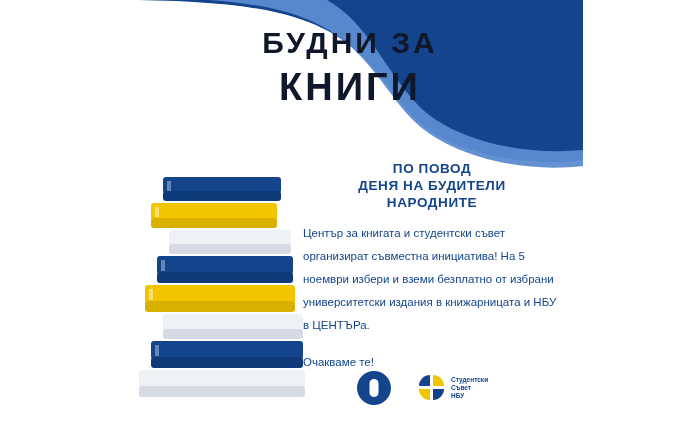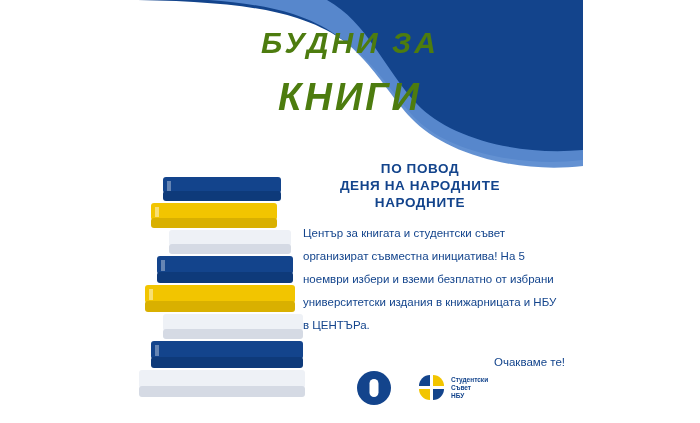--- a/index.html
+++ b/index.html
@@ -36,41 +36,40 @@
     top: 0;
     width: 100%;
     height: 100%;
   }
   .title-block {
     position: absolute;
     left: 0;
     top: 26px;
     width: 100%;
     text-align: center;
-    color: #4d7c0f;
+    color: #0f172a;
     letter-spacing: 1px;
     z-index: 5;
-    font-style: italic;
   }
   .title-line1 {
     font-size: 30px;
     font-weight: bold;
     line-height: 34px;
     letter-spacing: 3px;
   }
   .title-line2 {
     font-size: 38px;
     font-weight: bold;
     line-height: 42px;
     letter-spacing: 3px;
-    margin-top: 16px;
+    margin-top: 6px;
   }
   .subtitle-block {
     position: absolute;
-    left: 168px;
+    left: 180px;
     top: 160px;
     width: 270px;
     text-align: center;
     color: #13448c;
     font-weight: bold;
     font-size: 13.5px;
     line-height: 17px;
     letter-spacing: 0.6px;
     z-index: 6;
   }
@@ -82,21 +81,20 @@
     color: #13448c;
     font-size: 11.5px;
     line-height: 23px;
     z-index: 6;
   }
   .body-block p {
     margin: 0 0 14px 0;
   }
   .body-block p:last-child {
     margin-bottom: 0;
-    text-align: right;
   }
   .logos {
     position: absolute;
     left: 240px;
     bottom: 18px;
     display: flex;
     align-items: center;
     gap: 28px;
     z-index: 6;
   }
@@ -221,21 +219,21 @@
 
       <rect x="50" y="18" width="4" height="10" fill="#ffffff" opacity="0.35"></rect>
       <rect x="38" y="44" width="4" height="10" fill="#ffffff" opacity="0.45"></rect>
       <rect x="44" y="97" width="4" height="11" fill="#ffffff" opacity="0.35"></rect>
       <rect x="32" y="126" width="4" height="11" fill="#ffffff" opacity="0.45"></rect>
       <rect x="38" y="182" width="4" height="11" fill="#ffffff" opacity="0.35"></rect>
     </svg>
 
     <div class="subtitle-block">
       <div>ПО ПОВОД</div>
-      <div>ДЕНЯ НА НАРОДНИТЕ</div>
+      <div>ДЕНЯ НА БУДИТЕЛИ</div>
       <div>НАРОДНИТЕ</div>
     </div>
 
     <div class="body-block">
       <p>Център за книгата и студентски съвет организират съвместна инициатива! На 5 ноември избери и вземи безплатно от избрани университетски издания в книжарницата и НБУ в ЦЕНТЪРа.</p>
       <p>Очакваме те!</p>
     </div>
 
     <div class="logos">
       <div class="logo-nbu"></div>

